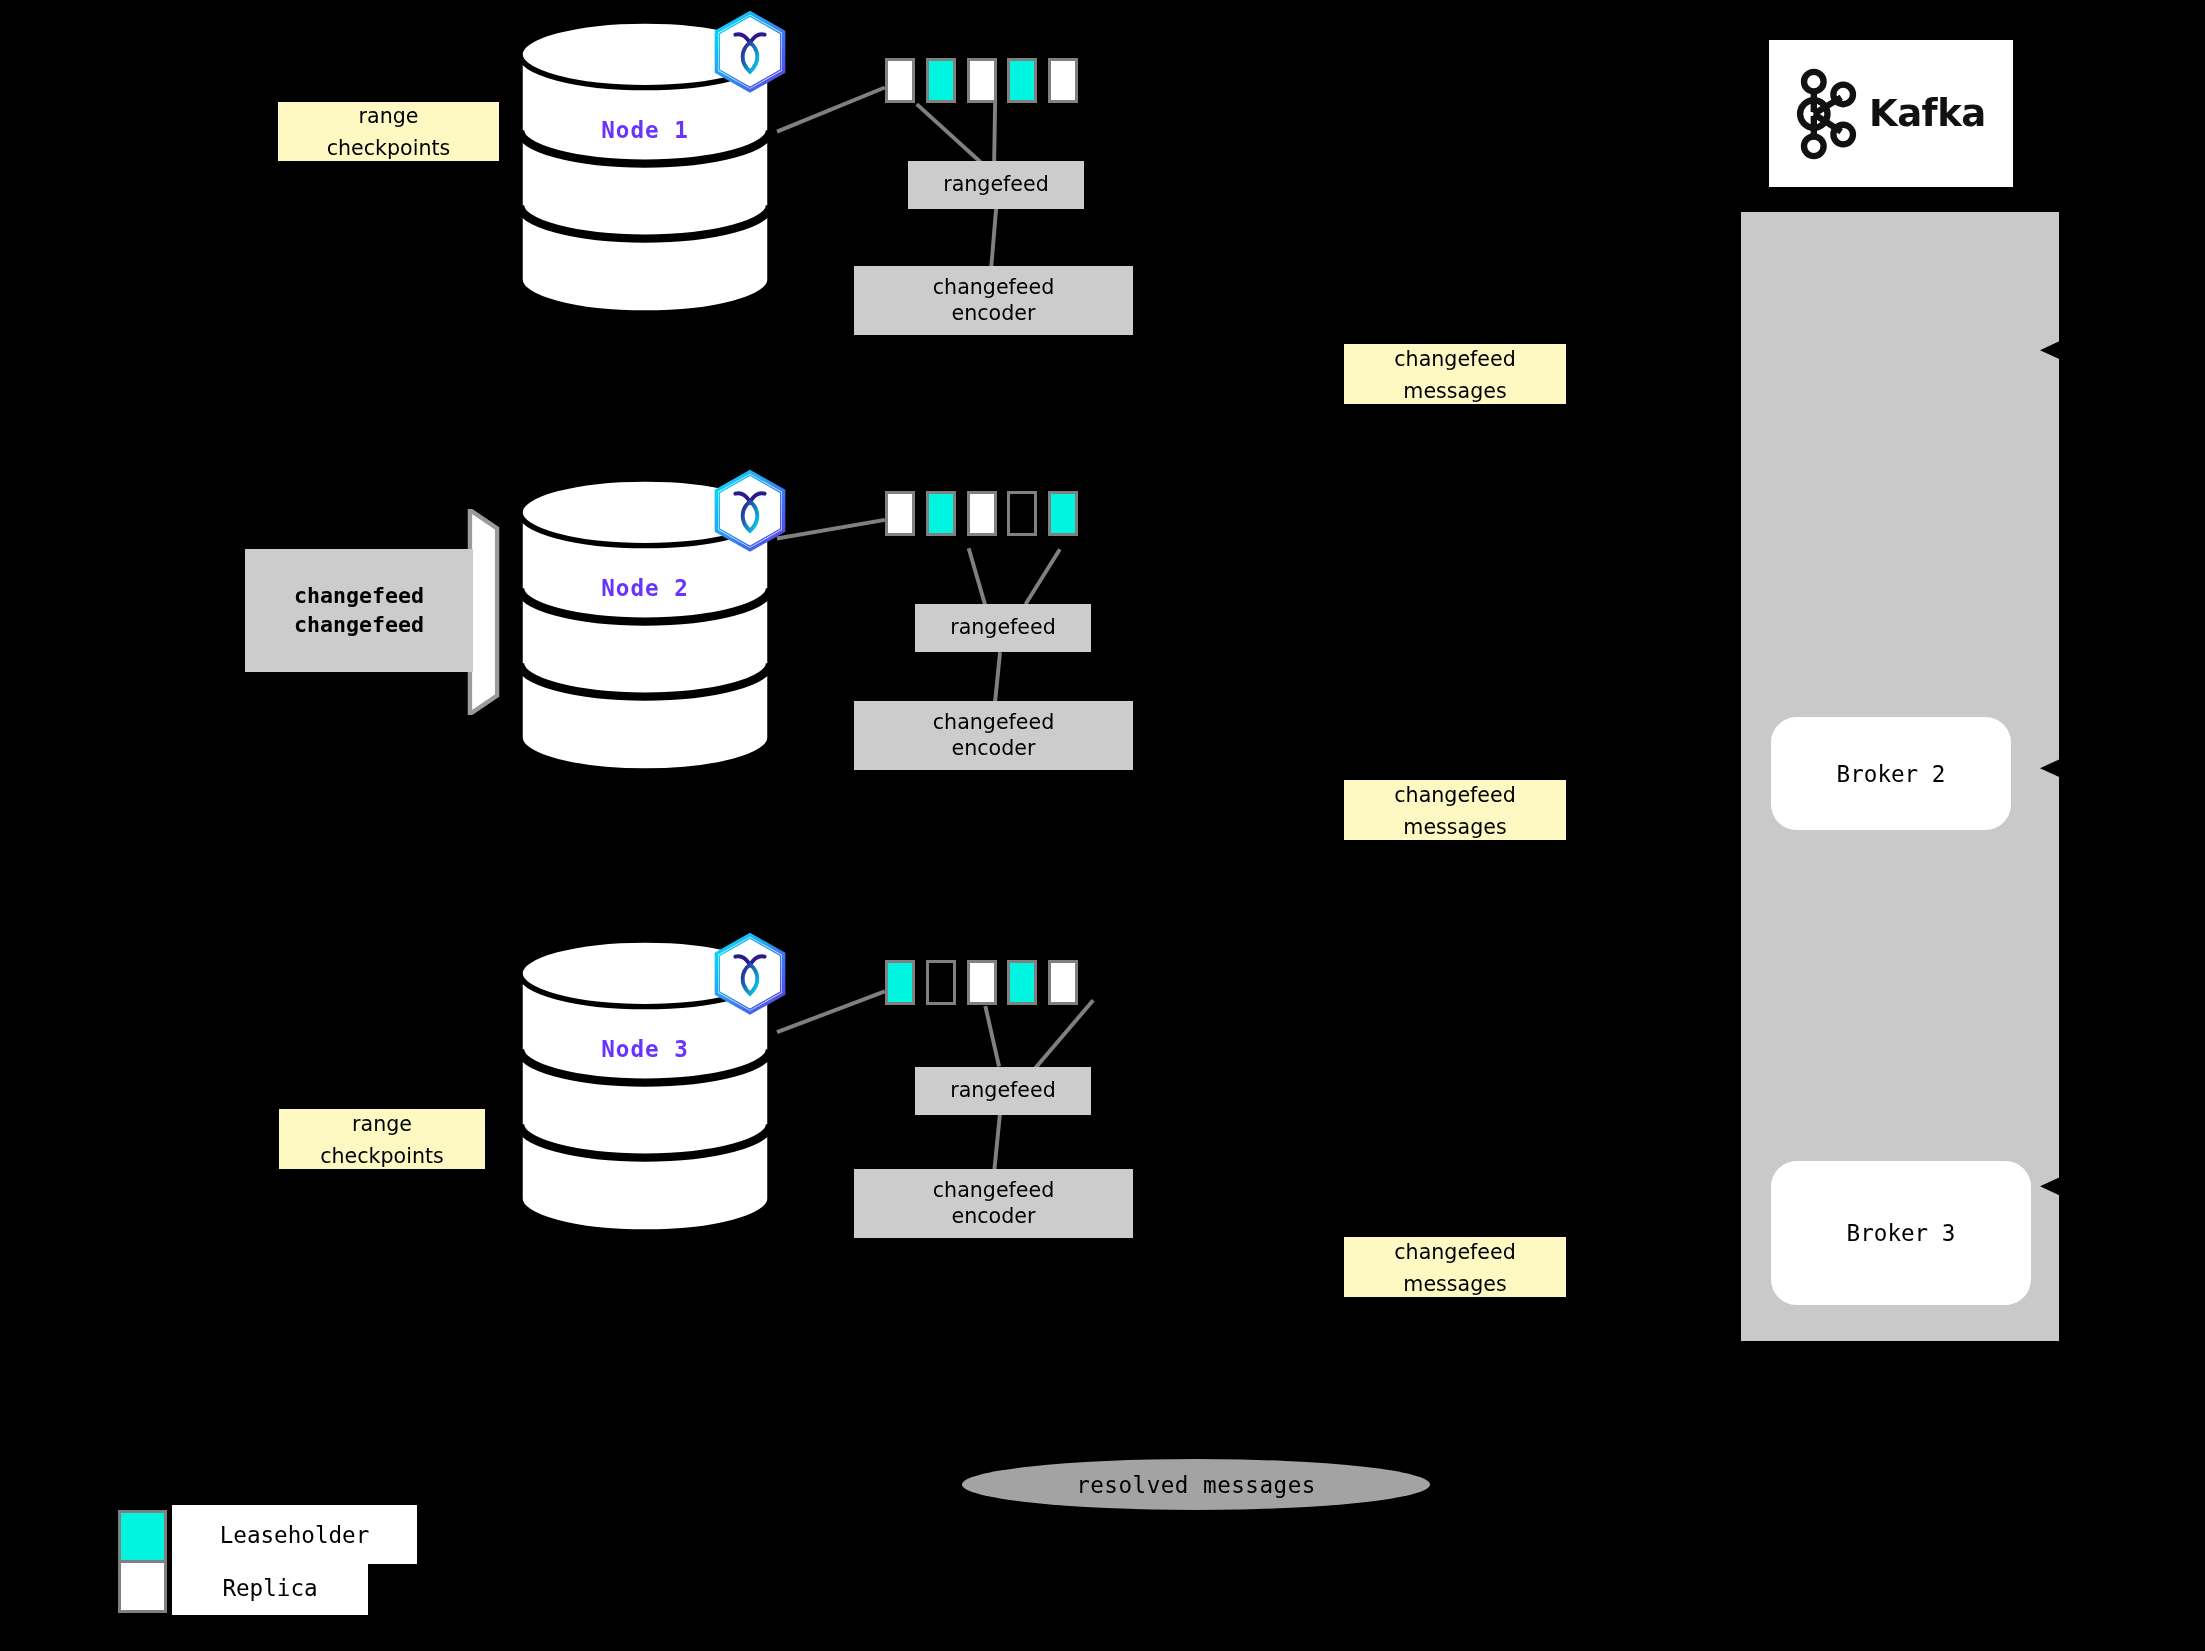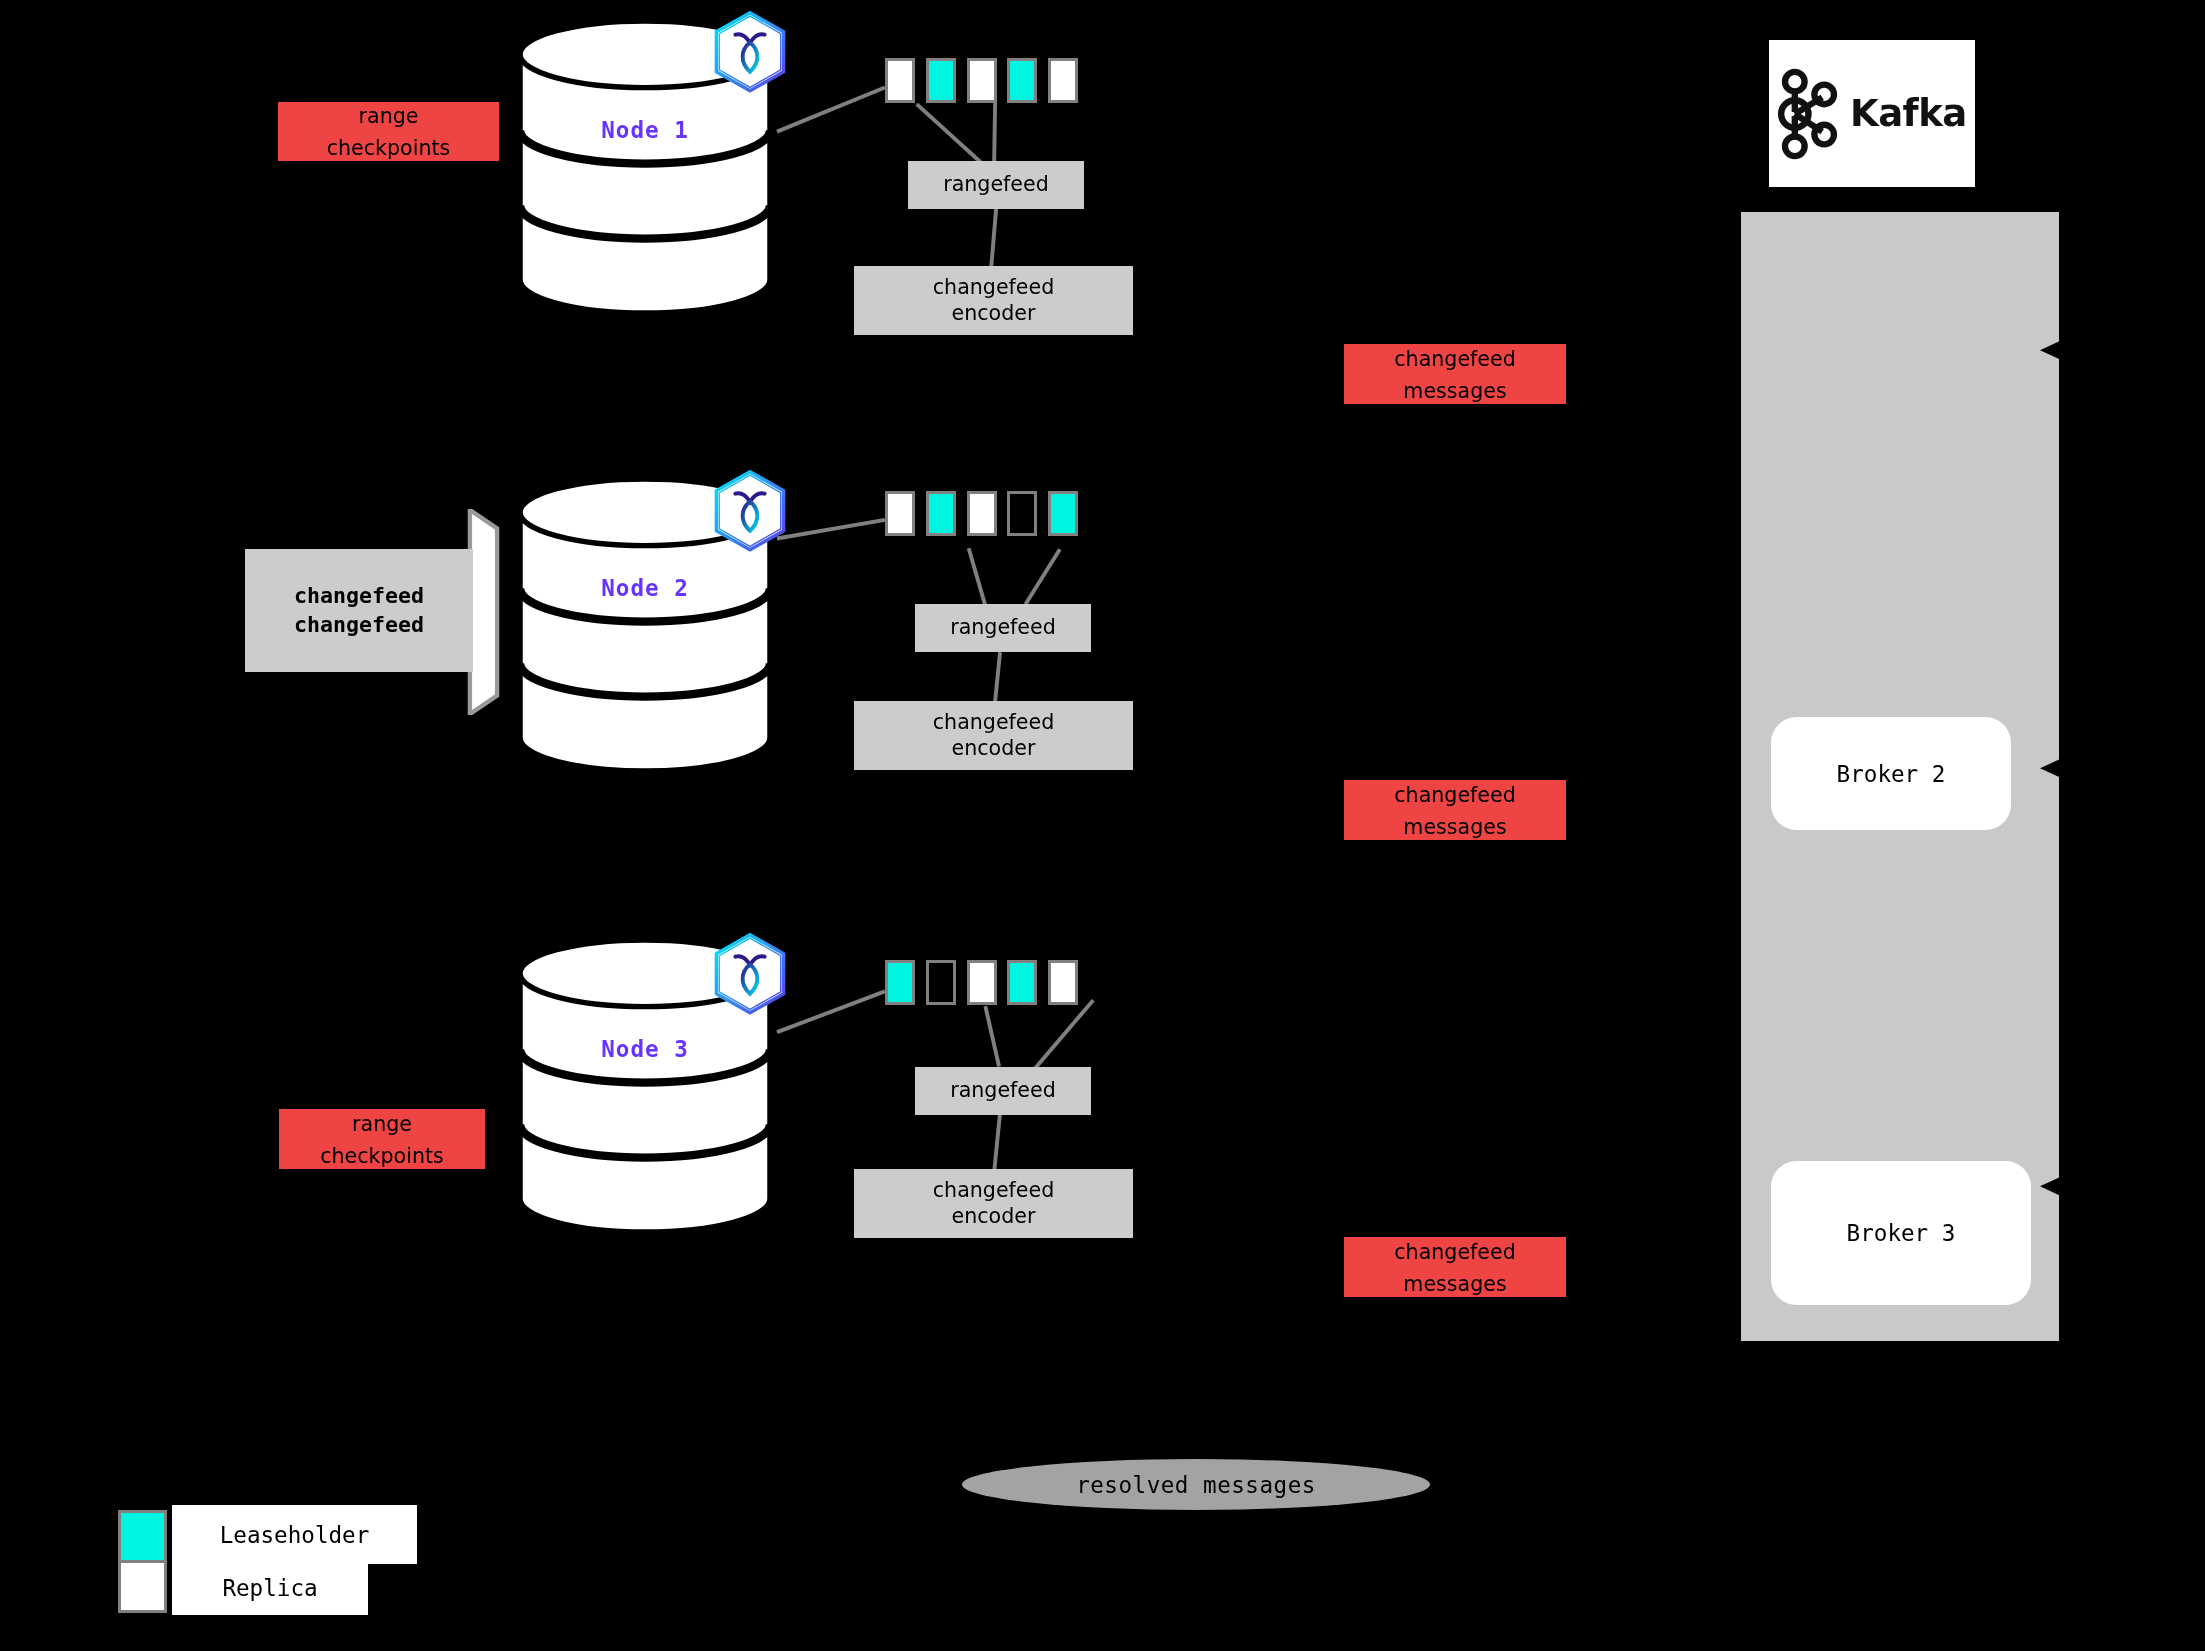--- a/index.html
+++ b/index.html
@@ -89,21 +89,21 @@
     font-size: 21.6px;
     line-height: 1.3;
     color: #000;
     box-sizing: border-box;
   }
   .coord-tail { position: absolute; left: 222px; top: -40px; }
 
   
   .wlabel {
     position: absolute;
-    background: #ef4444;
+    background: #fef9c3;
     color: #000000;
     font-family: "DejaVu Sans", sans-serif;
     font-size: 20.6px;
     line-height: 1.25;
     text-align: center;
     box-sizing: border-box;
   }
   .wlabel .txt {
     position: absolute;
     left: 50%;
@@ -373,21 +373,21 @@
   <div class="wlabel" style="left:1344px; top:780px; width:222px; height:60px;">
     <span class="txt" style="top:15.7px;">changefeed</span>
     <span class="txt" style="top:48px;">messages</span>
   </div>
 
   <div class="wlabel" style="left:1344px; top:1237px; width:222px; height:60px;">
     <span class="txt" style="top:15.7px;">changefeed</span>
     <span class="txt" style="top:48px;">messages</span>
   </div>
 
-  <div id="kafka-logo-box" style="left:1769px; top:40px; width:206px; height:147px;">
+  <div id="kafka-logo-box" style="left:1769px; top:40px; width:244px; height:147px;">
     <svg width="64" height="93" viewBox="0 0 130 190" xmlns="http://www.w3.org/2000/svg">
       <g fill="none" stroke="#111111" stroke-width="13">
         <line x1="36" y1="48" x2="36" y2="92"></line>
         <line x1="36" y1="96" x2="92" y2="62"></line>
         <line x1="36" y1="96" x2="92" y2="132"></line>
         <line x1="36" y1="100" x2="36" y2="148"></line>
         <circle cx="36" cy="30" r="20"></circle>
         <circle cx="36" cy="96" r="28"></circle>
         <circle cx="36" cy="162" r="20"></circle>
         <circle cx="96" cy="56" r="20"></circle>

